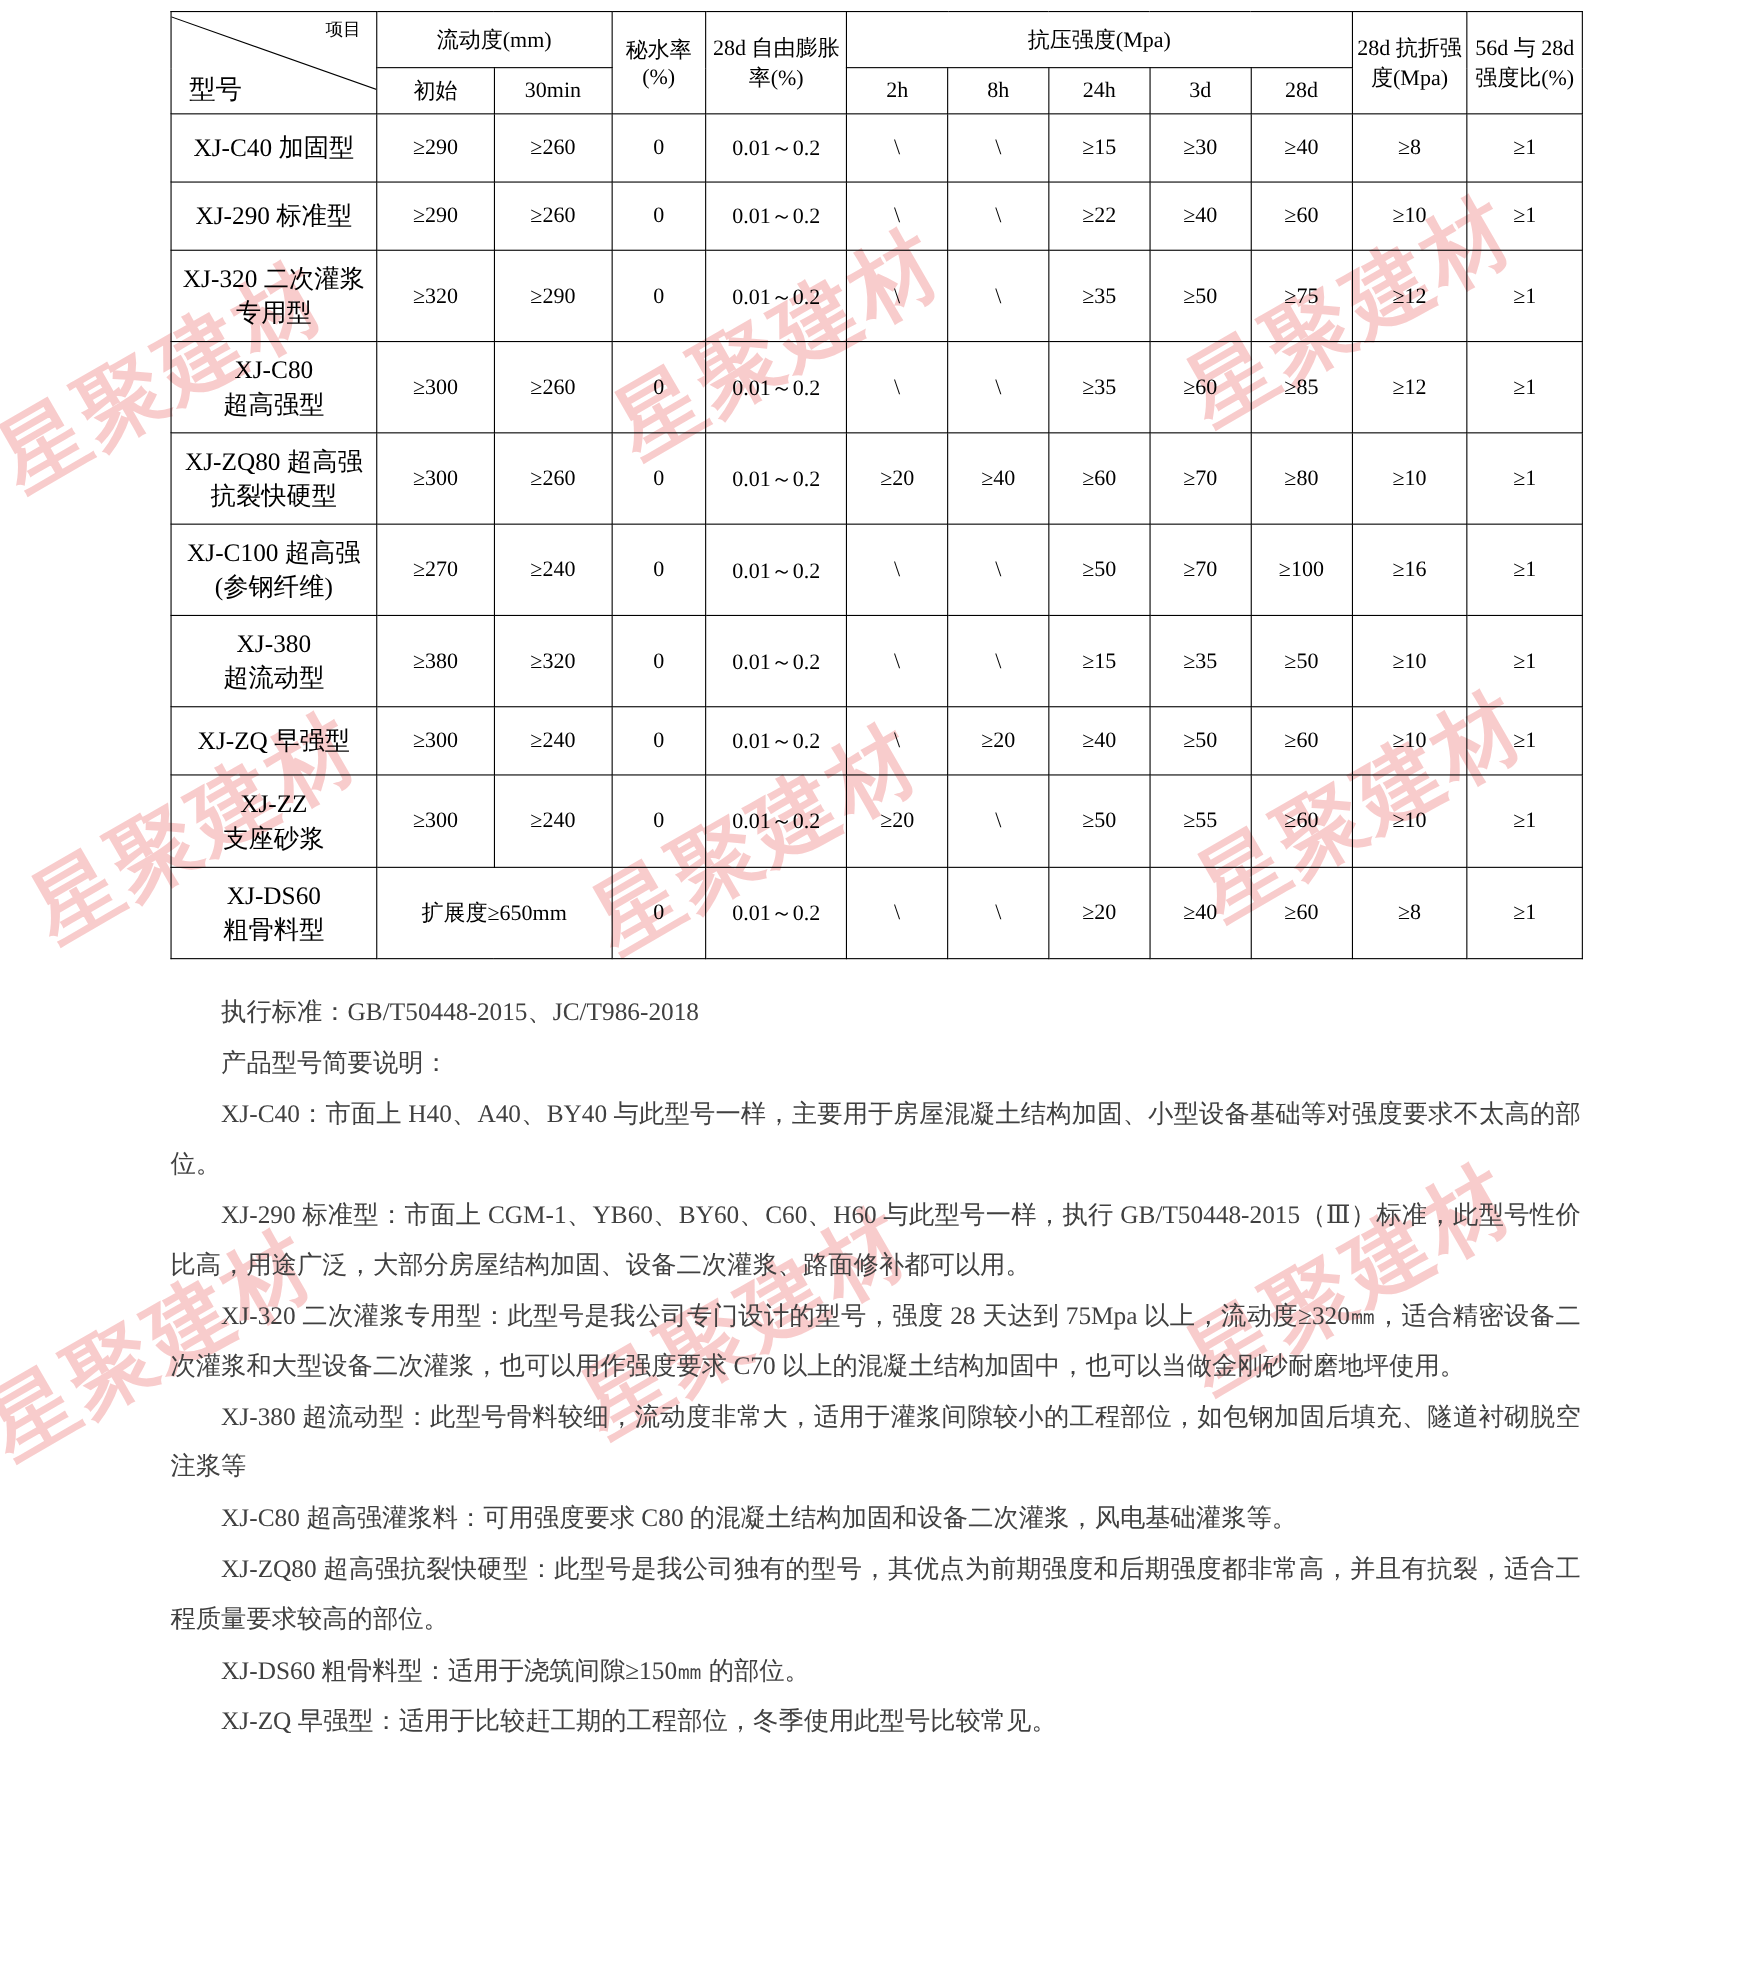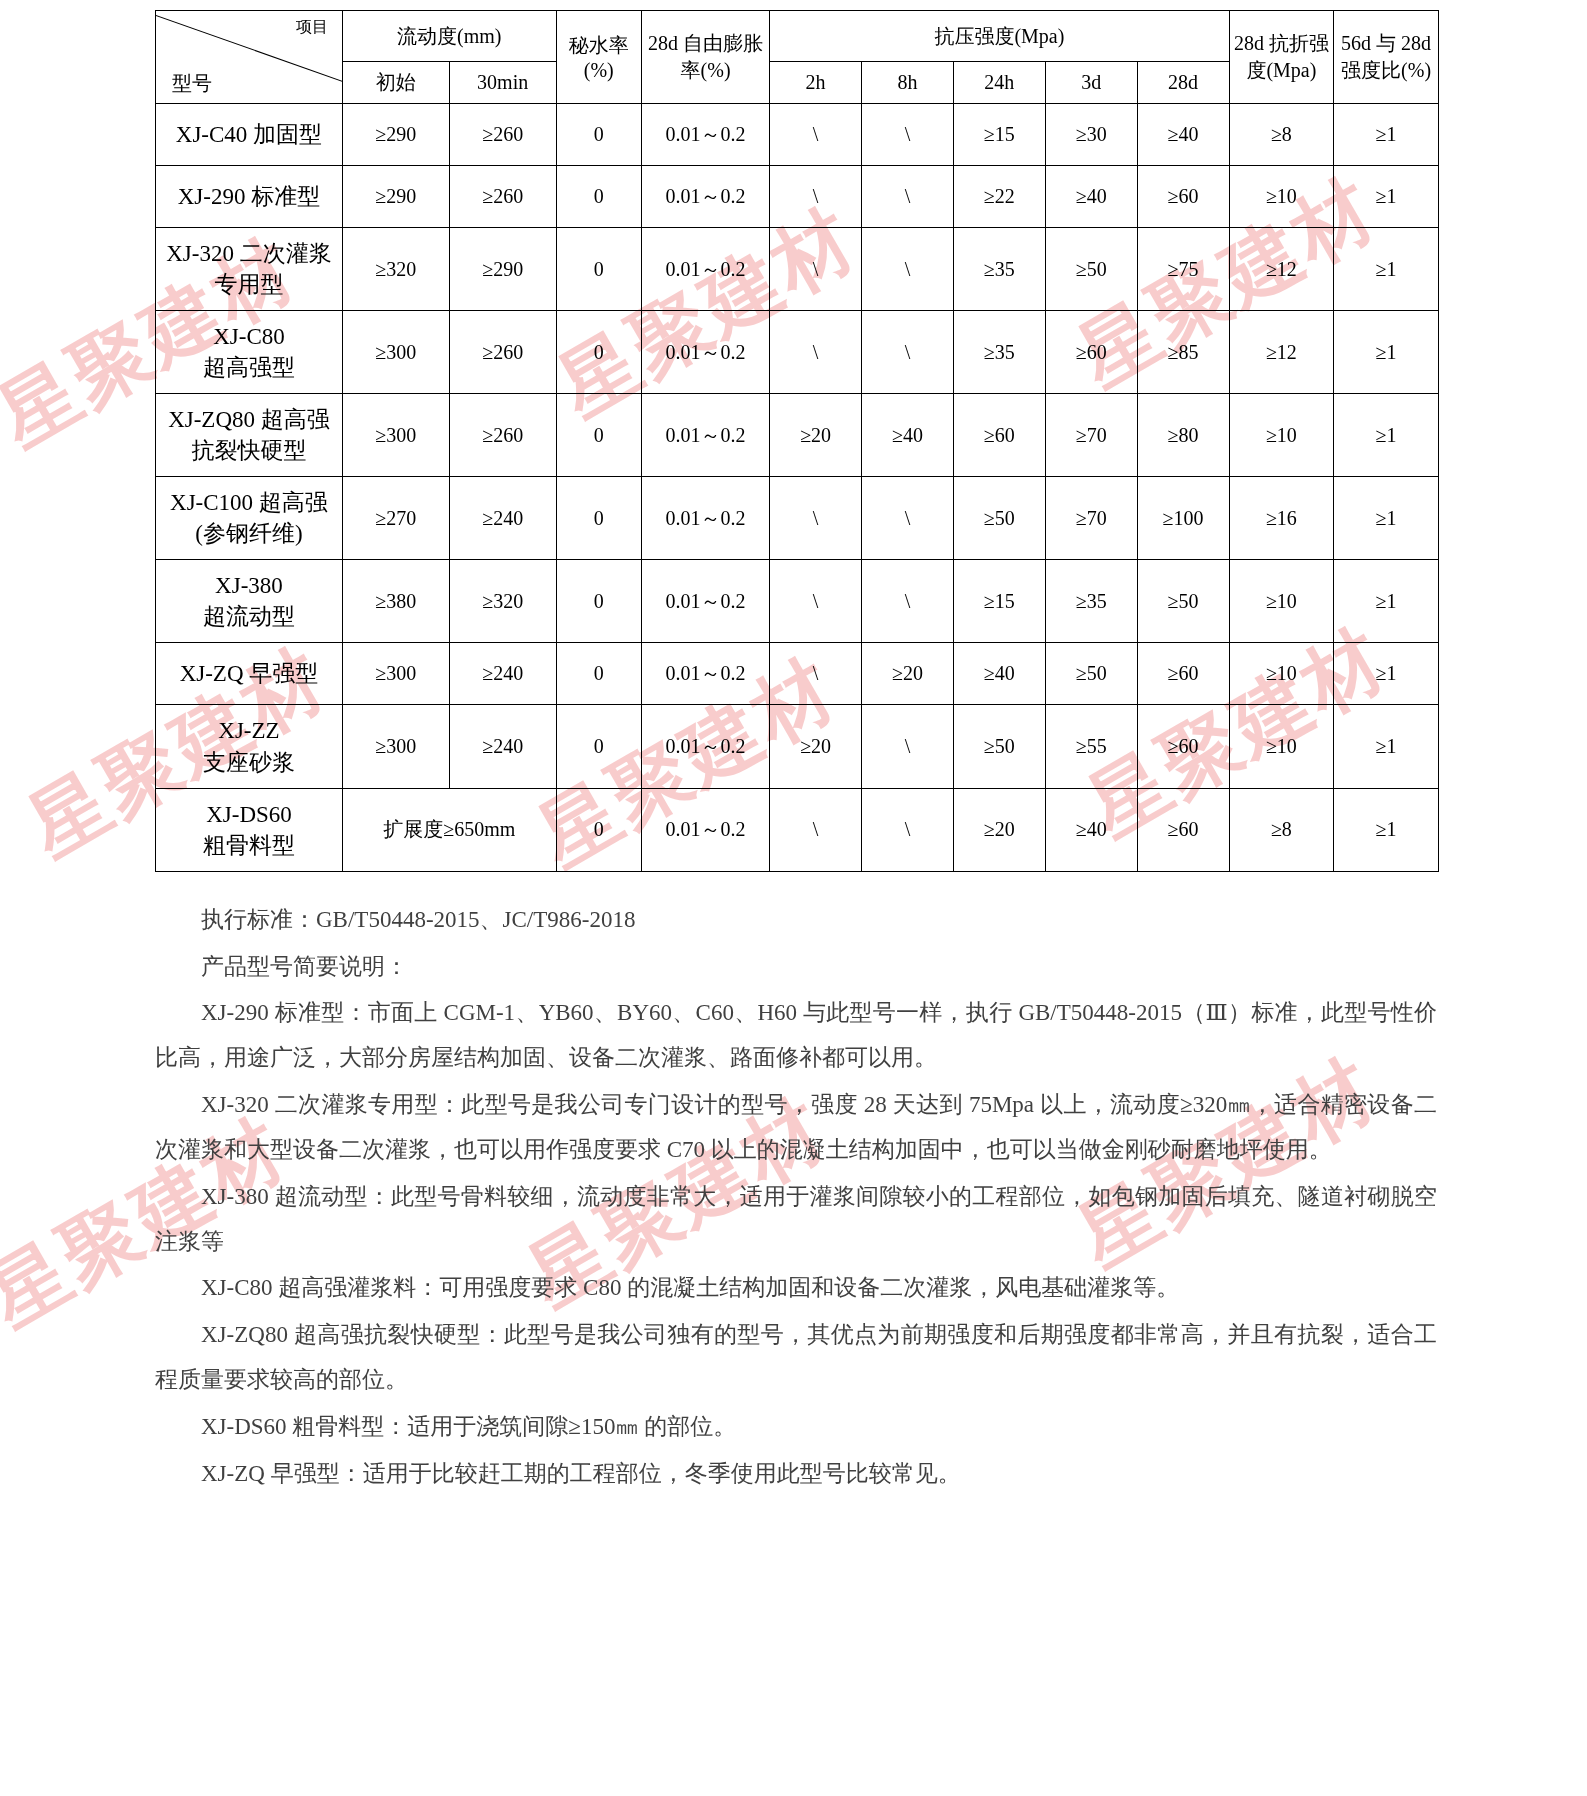--- a/index.html
+++ b/index.html
@@ -89,21 +89,21 @@
   .corner .lbl-top {
     position: absolute;
     right: 14px;
     top: 6px;
     font-size: 16px;
   }
   .corner .lbl-bot {
     position: absolute;
     left: 16px;
     bottom: 6px;
-    font-size: 20px;
+    font-size: 24px;
   }
   .hdr-sub { height: 42px; }
   .cell-row { height: 62px; }
 
   
   .body-text {
     position: relative;
     z-index: 10;
     margin-top: 26px;
     font-size: 23px;
@@ -317,20 +317,21 @@
         <td>≥60</td>
         <td>≥8</td>
         <td>≥1</td>
       </tr>
     </tbody>
   </table>
 
   <div class="body-text">
     <p class="ind">执行标准：GB/T50448-2015、JC/T986-2018</p>
     <p class="ind">产品型号简要说明：</p>
+    <p class="ind">XJ-C40：市面上 H40、A40、BY40 与此型号一样，主要用于房屋混凝土结构加固、小型设备基础等对强度要求不太高的部位。</p>
     <p class="ind">XJ-290 标准型：市面上 CGM-1、YB60、BY60、C60、H60 与此型号一样，执行 GB/T50448-2015（Ⅲ）标准，此型号性价比高，用途广泛，大部分房屋结构加固、设备二次灌浆、路面修补都可以用。</p>
     <p class="ind">XJ-320 二次灌浆专用型：此型号是我公司专门设计的型号，强度 28 天达到 75Mpa 以上，流动度≥320㎜，适合精密设备二次灌浆和大型设备二次灌浆，也可以用作强度要求 C70 以上的混凝土结构加固中，也可以当做金刚砂耐磨地坪使用。</p>
     <p class="ind">XJ-380 超流动型：此型号骨料较细，流动度非常大，适用于灌浆间隙较小的工程部位，如包钢加固后填充、隧道衬砌脱空注浆等</p>
     <p class="ind">XJ-C80 超高强灌浆料：可用强度要求 C80 的混凝土结构加固和设备二次灌浆，风电基础灌浆等。</p>
     <p class="ind">XJ-ZQ80 超高强抗裂快硬型：此型号是我公司独有的型号，其优点为前期强度和后期强度都非常高，并且有抗裂，适合工程质量要求较高的部位。</p>
     <p class="ind">XJ-DS60 粗骨料型：适用于浇筑间隙≥150㎜ 的部位。</p>
     <p class="ind">XJ-ZQ 早强型：适用于比较赶工期的工程部位，冬季使用此型号比较常见。</p>
   </div>
 
 </div>

